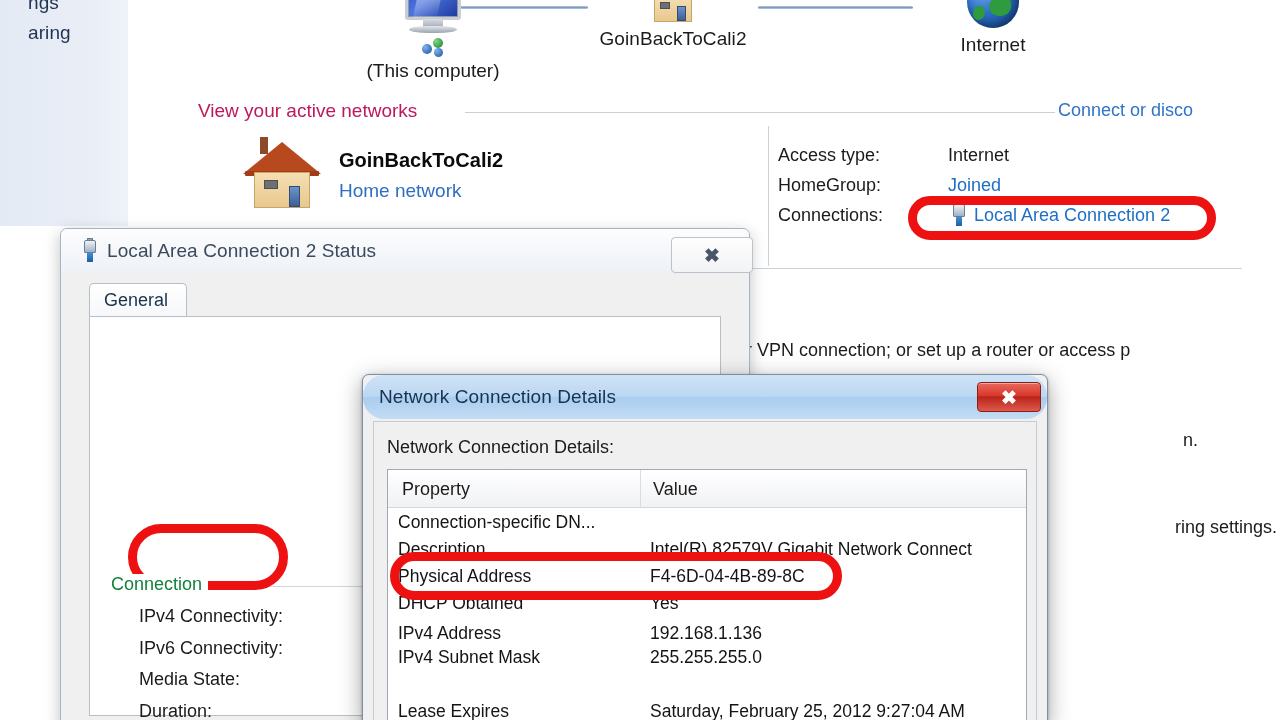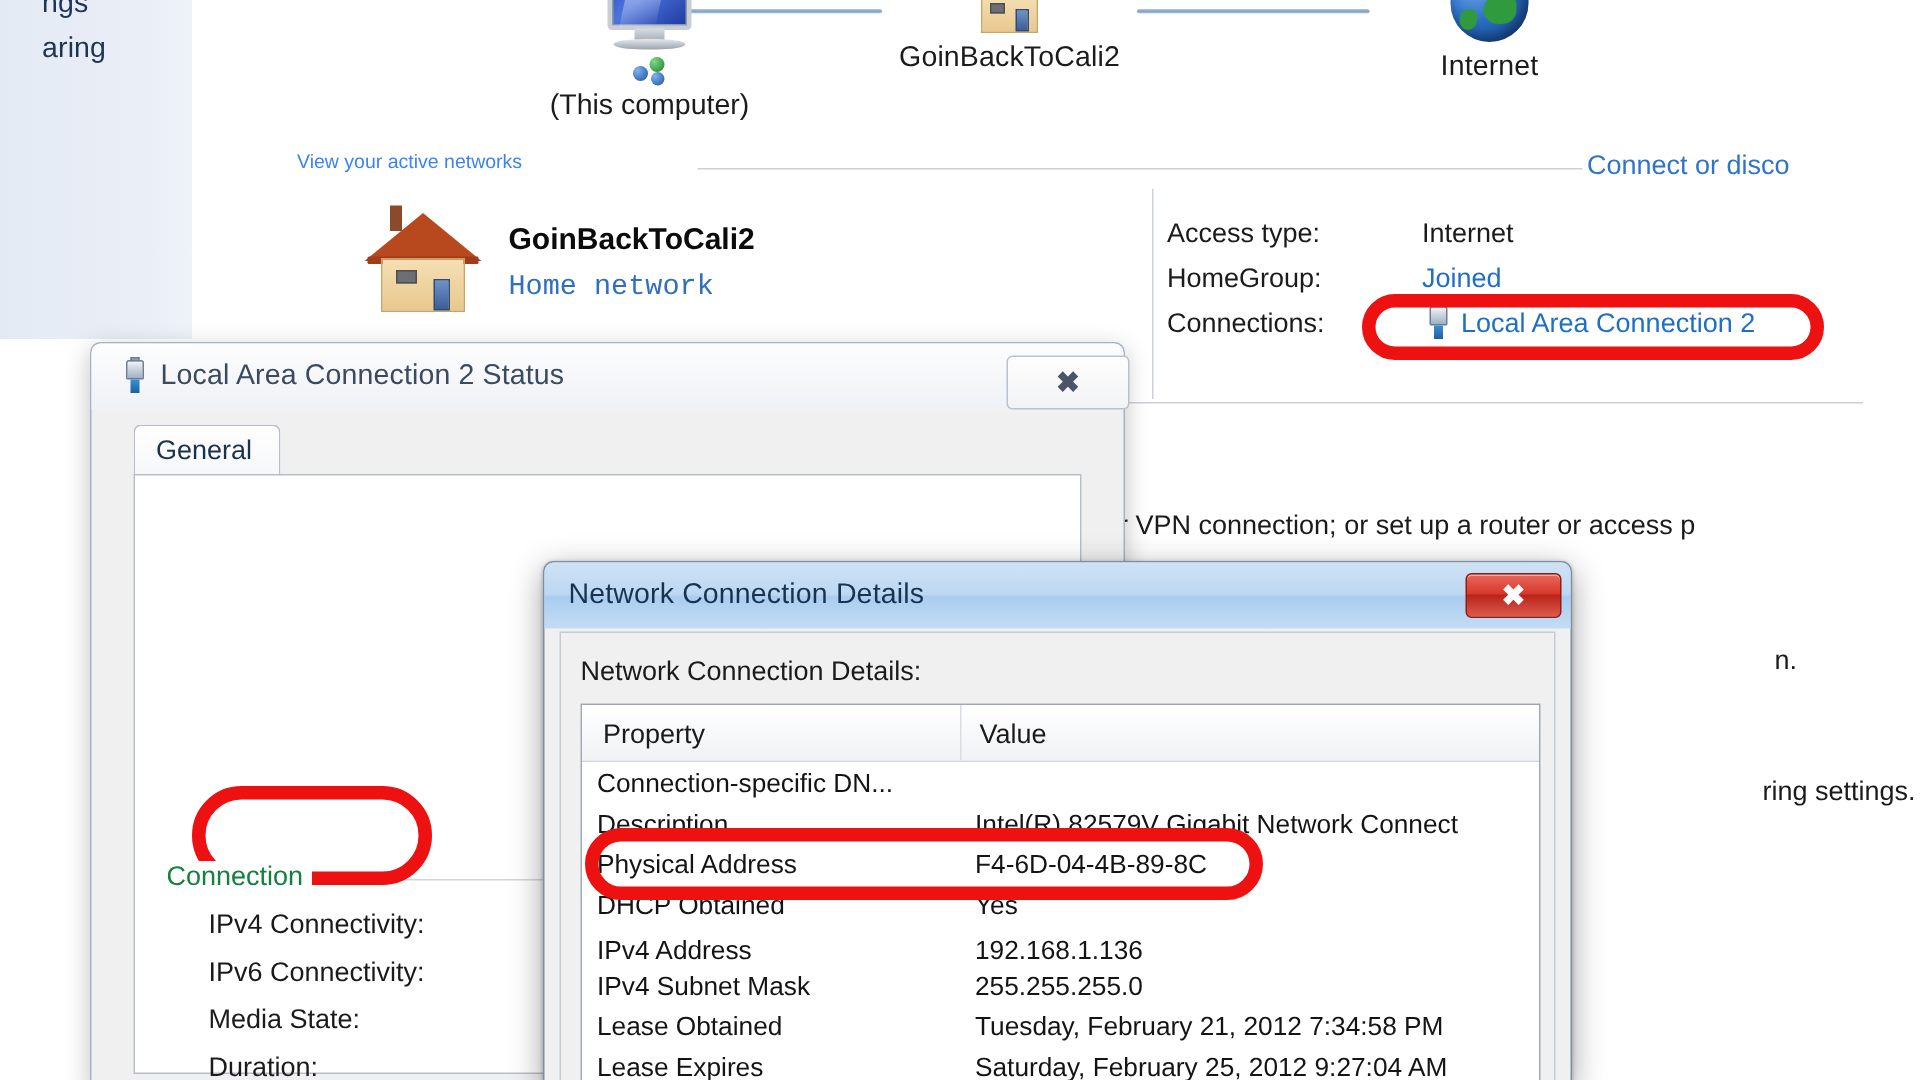--- a/index.html
+++ b/index.html
@@ -119,21 +119,21 @@
     background: linear-gradient(to bottom,#eef3f8,#9fb0c4);
     border: 1px solid #6d7e92; border-radius: 2px 2px 1px 1px;
   }
   .plug .nub { position: absolute; left: 4px; top: -2px; width: 6px; height: 3px; background: #8fa2b8; border:1px solid #6d7e92; border-bottom:none;}
   .plug .cord {
     position: absolute; left: 4px; top: 13px; width: 6px; height: 9px;
     background: linear-gradient(to bottom,#3d8fd6,#1e5f9e);
   }
 
   .section-head {
-    position: absolute; font-size: 13px; color: #3b82f6; white-space: nowrap;
+    position: absolute; font-size: 19px; color: #be185d; white-space: nowrap;
   }
   .hrule { position: absolute; height: 1px; background: #ccd1d8; }
   .vrule { position: absolute; width: 1px; background: #ccd1d8; }
 
   .net-name { font-size: 20px; font-weight: bold; color: #0b0b0b; white-space: nowrap; }
   .net-sub { font-size: 19px; color: #2f6fc0; white-space: nowrap; }
 
   .kv-label { position: absolute; font-size: 18px; color: #1b1b1b; white-space: nowrap; }
   .kv-value { position: absolute; font-size: 18px; color: #1b1b1b; white-space: nowrap; }
   .kv-link  { position: absolute; font-size: 18px; color: #1f6fc4; white-space: nowrap; }
@@ -149,20 +149,21 @@
     border-radius: 7px 7px 3px 3px;
     box-shadow: 0 6px 22px rgba(0,0,0,.38), 0 1px 3px rgba(0,0,0,.3);
   }
   .dlg.inactive { border-color: #a5b3c4; box-shadow: 0 5px 16px rgba(0,0,0,.25); }
   .dlg-titlebar {
     position: relative; height: 44px; border-radius: 6px 6px 0 0;
     padding: 0 10px; display: flex; align-items: center; gap: 10px;
   }
   .dlg.active > .dlg-titlebar {
     background: linear-gradient(to bottom,#cfe2f5 0%, #bcd8f2 48%, #a9cdef 52%, #c4dcf4 100%);
+    border-radius: 21px;
   }
   .dlg.inactive > .dlg-titlebar {
     background: linear-gradient(to bottom,#fdfdfe 0%, #f5f7fa 50%, #eef1f6 100%);
     text-align: right;
   }
   .dlg-title { font-size: 19px; color: #18334f; white-space: nowrap; letter-spacing:.1px;}
   .dlg.inactive .dlg-title { color: #3b4a5c; }
 
   .btn-close {
     position: absolute; right: 4px; top: 2px;
@@ -287,21 +288,21 @@
           <div class="chimney"></div>
           <div class="roof"></div>
             <div class="roof2"></div>
           <div class="body">
               <div class="win"></div>
               <div class="door"></div>
             </div>
         </div>
         <div>
           <div class="net-name">GoinBackToCali2</div>
-          <div class="net-sub" style="margin-top:8px;font-family:Liberation Mono, monospace;">Home network</div>
+          <div class="net-sub" style="margin-top:8px;">Home network</div>
         </div>
       </div>
     </div>
 
     <div class="vrule" style="left:640px; top:126px; height:140px;"></div>
 
     <div class="kv-label" style="left:650px; top:145px;">Access type:</div>
     <div class="kv-value" style="left:820px; top:145px;">Internet</div>
 
     <div class="kv-label" style="left:650px; top:175px;">HomeGroup:</div>
@@ -388,24 +389,20 @@
         <span class="val">Yes</span>
       </div>
       <div class="row" style="top:153px;">
         <span class="prop">IPv4 Address</span>
         <span class="val">192.168.1.136</span>
       </div>
       <div class="row" style="top:177px;">
         <span class="prop">IPv4 Subnet Mask</span>
         <span class="val">255.255.255.0</span>
       </div>
-      <div class="row" style="top:204px;">
-        <span class="prop">Lease Obtained</span>
-        <span class="val">Tuesday, February 21, 2012 7:34:58 PM</span>
-      </div>
       <div class="row" style="top:231px;">
         <span class="prop">Lease Expires</span>
         <span class="val">Saturday, February 25, 2012 9:27:04 AM</span>
       </div>
     </div>
   </div>
 
   <div class="ann thick" style="left:908px; top:196px; width:308px; height:44px;"></div>
   <div class="ann thick" style="left:128px; top:524px; width:160px; height:66px;"></div>
   <div class="ann thick" style="left:390px; top:552px; width:452px; height:48px;"></div>

